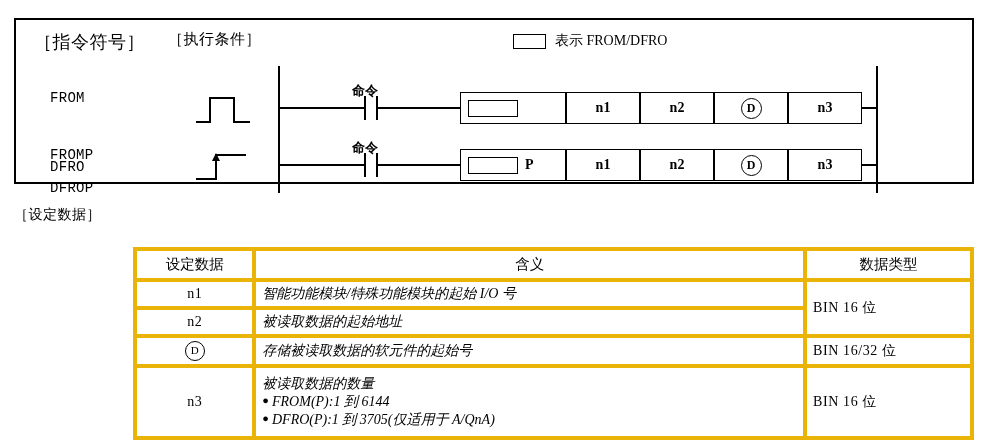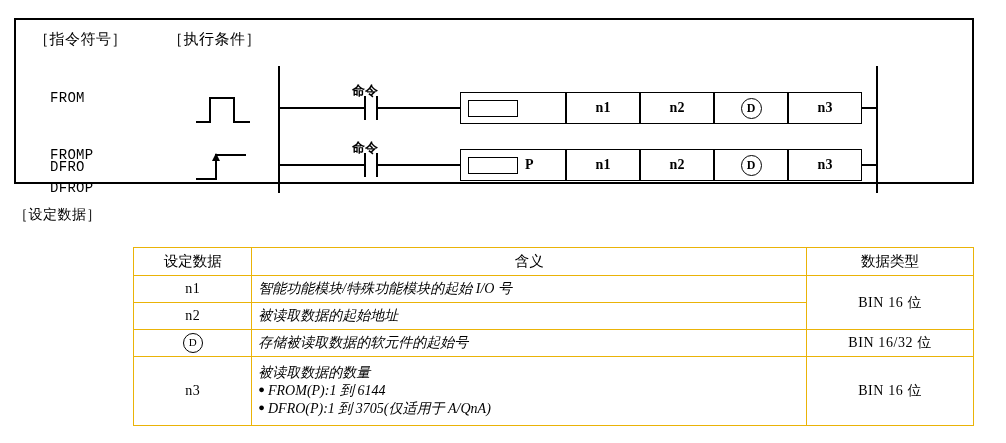--- a/index.html
+++ b/index.html
@@ -25,21 +25,21 @@
     height: 166px;
     border: 2px solid #000;
     box-sizing: border-box;
     background: #fff;
   }
 
   .hdr-symbol {
     position: absolute;
     left: 18px;
     top: 10px;
-    font-size: 15px;
+    font-size: 18px;
     letter-spacing: 0.5px;
   }
   .hdr-cond {
     position: absolute;
     left: 152px;
     top: 10px;
     font-size: 15px;
     letter-spacing: 0.5px;
   }
   .hdr-legend {
@@ -195,34 +195,34 @@
     left: 133px;
     top: 247px;
     width: 841px;
   }
   table.spec {
     border-collapse: collapse;
     width: 841px;
     background: #fff;
   }
   table.spec td, table.spec th {
-    border: 1px solid #eab308;
+    border: 4px solid #eab308;
     font-weight: normal;
     font-size: 14px;
     padding: 3px 6px;
     vertical-align: middle;
   }
   table.spec thead td {
     text-align: center;
     padding: 4px 6px;
     font-size: 14.5px;
   }
   .col-a { width: 112px; text-align: center; }
   .col-b { width: 566px; }
-  .col-c { width: 163px; text-align: center; }
+  .col-c { width: 163px; }
   .cell-mono { font-family: "Liberation Serif", serif; letter-spacing: 0.4px; }
   .row-h { height: 27px; }
   .n3-cell { height: 62px; vertical-align: middle; }
   .bullet-line { white-space: nowrap; }
   .bullet { font-size: 11px; vertical-align: 2px; margin-right: 3px; }
   .dtype { letter-spacing: 0.6px; }
   .circ-d-sm {
     display: inline-block;
     width: 18px;
     height: 18px;
@@ -235,20 +235,24 @@
   .meaning-pad { padding-left: 7px; font-style: italic; }
 </style>
 </head>
 <body>
 
 <div class="diagram-box">
 
   <div class="hdr-symbol">［指令符号］</div>
   <div class="hdr-cond">［执行条件］</div>
 
+  <div class="hdr-legend">
+    <span class="legend-swatch"></span>
+    <span>表示 FROM/DFRO</span>
+  </div>
 
   <div class="instr-name instr-from">FROM</div>
   <div class="instr-name instr-dfro">DFRO</div>
   <div class="instr-name instr-fromp">FROMP</div>
   <div class="instr-name instr-dfrop">DFROP</div>
 
   <div class="wave wave-level">
     <svg width="58" height="30" viewBox="0 0 58 30">
       <polyline points="2,28 16,28 16,4 40,4 40,28 56,28" fill="none" stroke="#000" stroke-width="2"></polyline>
     </svg>

